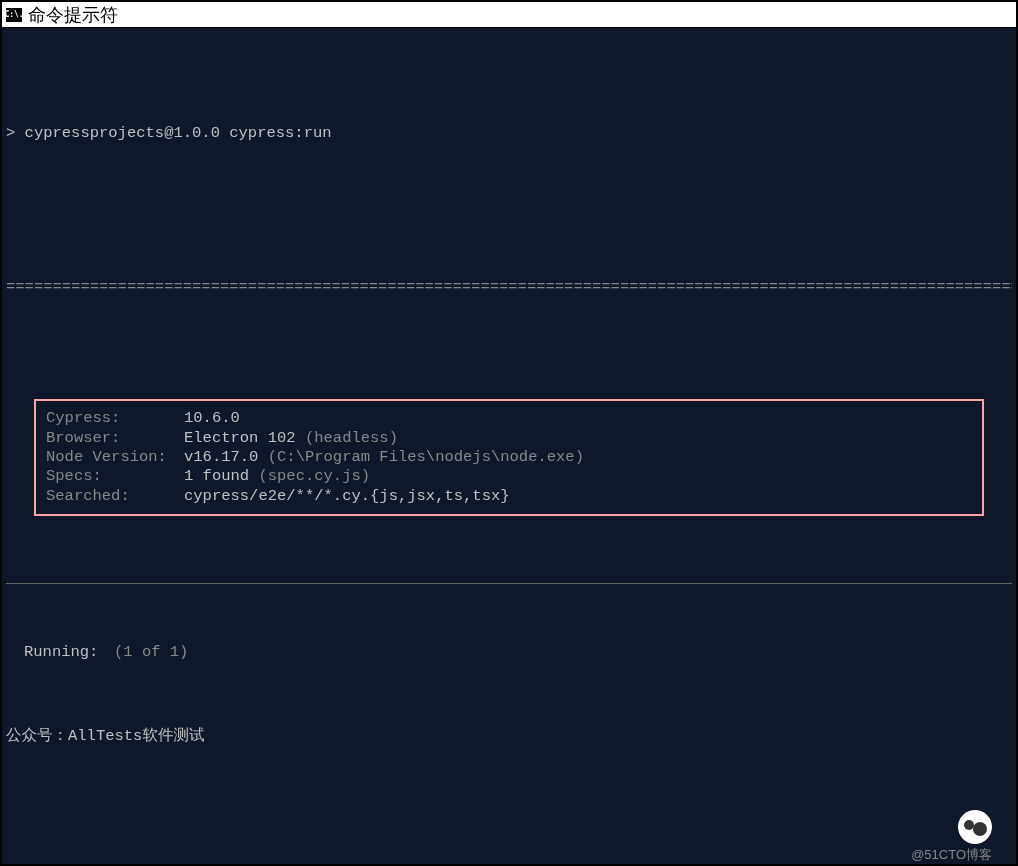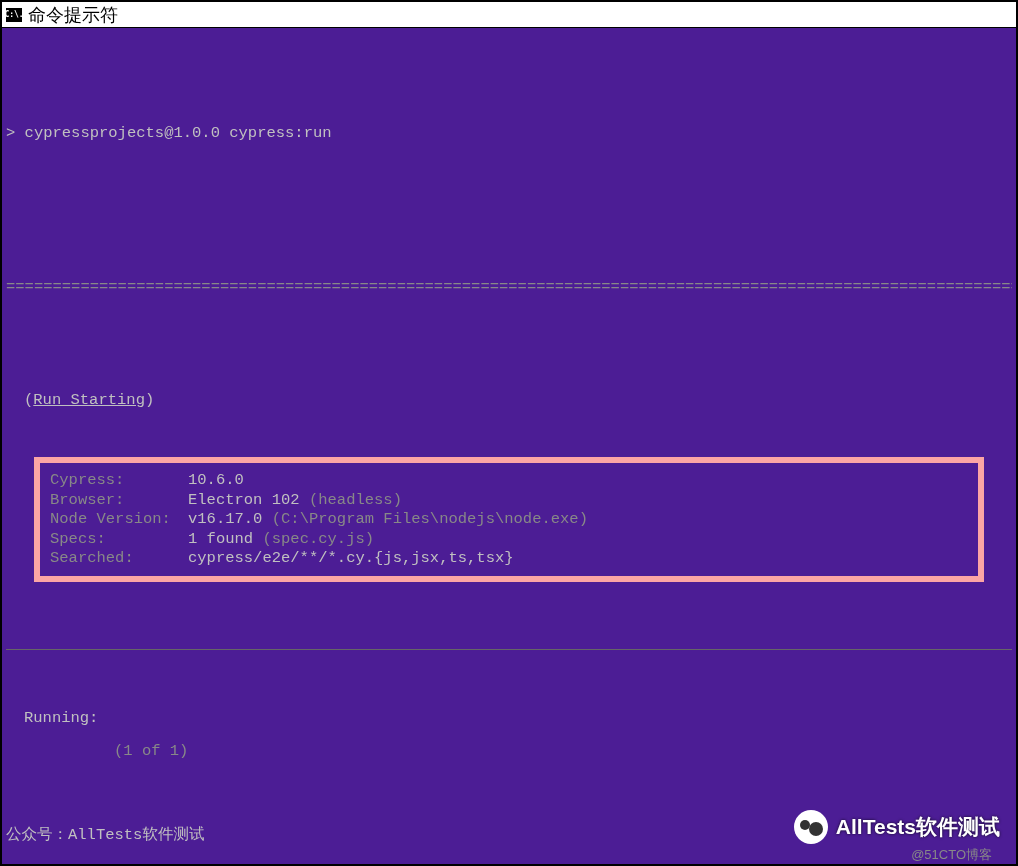--- a/index.html
+++ b/index.html
@@ -39,57 +39,57 @@
   margin-right: 6px;
   font-family: monospace;
   font-weight: bold;
 }
 .titlebar-text {
   font-size: 18px;
   color: #000;
 }
 .terminal {
   flex: 1;
-  background: #4c1d95;
+  background: #0f172a;
   padding: 6px 4px;
   font-size: 15.5px;
   line-height: 1.25;
   color: #c0c0c0;
   overflow: hidden;
   white-space: pre;
 }
 .line { display: block; }
 .prompt { color: #c0c0c0; }
 .divider-eq {
   color: #888;
   letter-spacing: 0;
   overflow: hidden;
   width: 100%;
   display: block;
 }
 .section-header { color: #c0c0c0; margin-left: 18px; }
 .underline { text-decoration: underline; }
 .info-box {
-  border: 6px solid #fca5a5;
+  border: 2px solid #fca5a5;
   margin: 8px 28px 8px 28px;
   padding: 8px 10px;
 }
 .kv-row { display: flex; }
 .kv-label { color: #888; width: 138px; }
 .kv-value { color: #c0c0c0; }
 .kv-value-dim { color: #888; }
 .hr-line {
   border: none;
   border-top: 1px solid #666;
   margin: 20px 0 20px 0;
 }
 .running-row { display: flex; padding: 0 18px; }
 .running-label { color: #c0c0c0; width: 90px; }
 .running-file { color: #888; flex: 1; }
-.running-count { color: #888; margin-top: 33px; }
+.running-count { color: #888; }
 .suite-title { color: #c0c0c0; margin-left: 0; margin-top: 26px; }
 .watermark {
   position: absolute;
   right: 18px;
   bottom: 22px;
   display: flex;
   align-items: center;
   color: #fff;
   font-size: 21px;
   font-weight: bold;
@@ -128,33 +128,31 @@
   <div class="titlebar">
     <span class="titlebar-icon">C:\.</span>
     <span class="titlebar-text">命令提示符</span>
   </div>
   <div class="terminal">
     <div style="height:12px"></div>
     <span class="line prompt">&gt; cypressprojects@1.0.0 cypress:run</span>
     <div style="height:58px"></div>
     <span class="divider-eq">====================================================================================================================================</span>
     <div style="height:16px"></div>
-    <div class="section-header">(<span class="underline">Run Starting</span>)</div>
     <div class="info-box" id="run-starting-rows"><div class="kv-row"><span class="kv-label">Cypress:</span><span class="kv-value">10.6.0</span><span class="kv-value-dim"></span></div><div class="kv-row"><span class="kv-label">Browser:</span><span class="kv-value">Electron 102</span><span class="kv-value-dim"> (headless)</span></div><div class="kv-row"><span class="kv-label">Node Version:</span><span class="kv-value">v16.17.0</span><span class="kv-value-dim"> (C:\Program Files\nodejs\node.exe)</span></div><div class="kv-row"><span class="kv-label">Specs:</span><span class="kv-value">1 found</span><span class="kv-value-dim"> (spec.cy.js)</span></div><div class="kv-row"><span class="kv-label">Searched:</span><span class="kv-value">cypress/e2e/**/*.cy.{js,jsx,ts,tsx}</span><span class="kv-value-dim"></span></div></div>
     <hr class="hr-line">
     <div class="running-row">
       <span class="running-label">Running:</span>
       <span class="running-count">(1 of 1)</span>
     </div>
     <div class="suite-title">公众号：AllTests软件测试</div>
     
     
     
     
     
   </div>
 </div>
 
 <div class="watermark">
   <span class="wm-icon"></span>
-  <span>AllTests软件测试</span>
 </div>
 <div class="attribution">@51CTO博客</div>
 
 </body></html>

